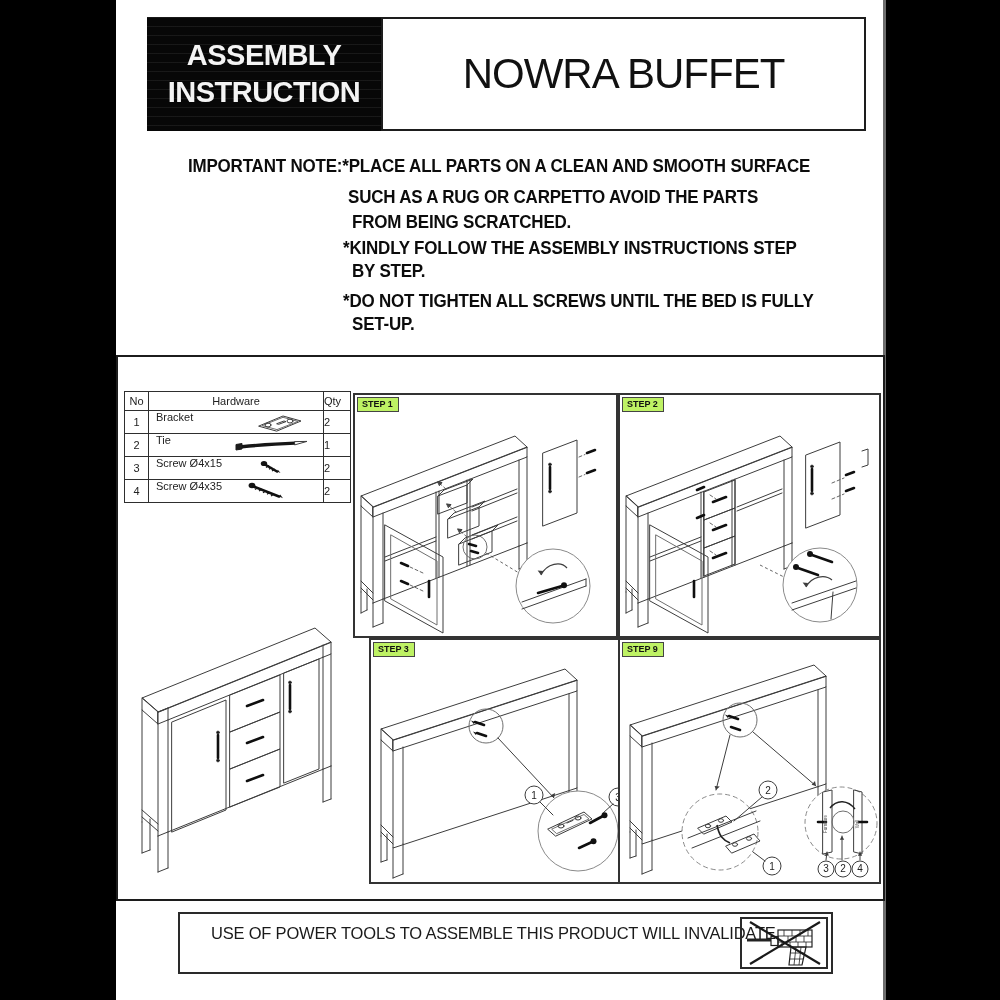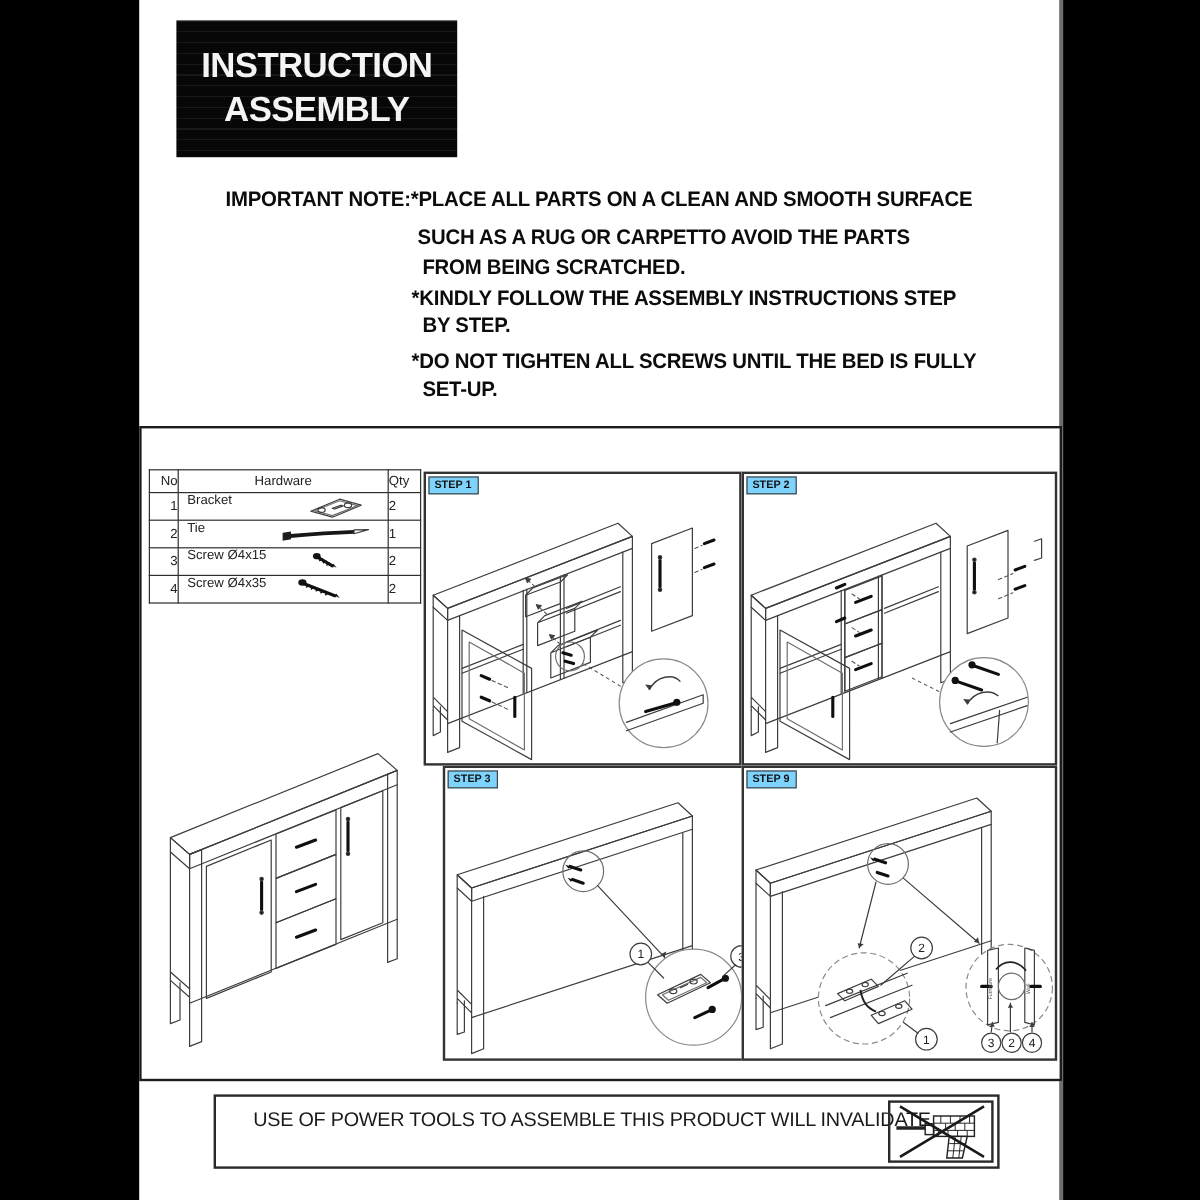--- a/index.html
+++ b/index.html
@@ -22,29 +22,29 @@
   .note-line { position:absolute; font-weight:bold; font-size:17.5px; color:#0c0c0c;
     letter-spacing:-0.2px; white-space:nowrap; transform:scaleX(0.97); transform-origin:left; }
 
   .main-panel { position:absolute; left:116px; top:355px; width:769px; height:546px;
     border:2px solid #1c1c1c; background:#fff; }
 
   table.hw { position:absolute; left:6px; top:34px; border-collapse:collapse; font-size:11px; color:#222; }
   table.hw th, table.hw td { border:1px solid #2e2e2e; font-weight:normal; padding:0; }
   table.hw th { height:19px; font-size:11px; }
   table.hw td { height:22px; }
-  .c-no { width:24px; text-align:right; }
+  .c-no { width:24px; text-align:center; }
   .c-hw { width:175px; }
   .c-qty { width:27px; text-align:left; }
   .hw-cell { display:flex; align-items:flex-start; justify-content:space-between; padding:0 4px 0 7px; }
   .hw-cell svg { flex:0 0 auto; }
 
   .step-box { position:absolute; border:2px solid #333; background:#fff; }
   .step-box svg.art { position:absolute; left:0; top:0; }
-  .step-label { position:absolute; left:2px; top:2px; border:1px solid #444; background:#7dd3fc;
+  .step-label { position:absolute; left:2px; top:2px; border:1px solid #444; background:#bef264;
     font-size:9px; font-weight:bold; color:#111; padding:1px 5px 2px 4px; letter-spacing:0; z-index:2; }
 
   .warn-box { position:absolute; left:178px; top:912px; width:655px; height:62px; border:2px solid #2a2a2a; }
   .warn-text { position:absolute; left:31px; top:9px; font-size:16.5px; line-height:21px; color:#1a1a1a; letter-spacing:-0.2px; }
   .drill-box { position:absolute; right:3px; top:3px; width:88px; height:52px; border:2px solid #2a2a2a; }
 
   svg .ln { fill:none; stroke:#3d3d3d; stroke-width:1; stroke-linejoin:round; stroke-linecap:round; }
   svg .ln2 { fill:none; stroke:#6f6f6f; stroke-width:1; }
   svg .dash { fill:none; stroke:#555; stroke-width:0.9; stroke-dasharray:3 2.6; }
   svg .blk { stroke:#0f0f0f; stroke-width:2.6; stroke-linecap:round; fill:none; }
@@ -54,22 +54,25 @@
 </style>
 </head>
 <body>
 
 <div class="page">
 
   <div class="side-bar left"></div>
   <div class="side-bar right"></div>
 
   <div class="badge">
+    <span>ASSEMBLY</span>
     <span>INSTRUCTION</span>
-    <span>ASSEMBLY</span>
+  </div>
+  <div class="title-box">
+    <span>NOWRA BUFFET</span>
   </div>
 
   <div class="note-line" style="left:188px; top:156px;">IMPORTANT NOTE:*PLACE ALL PARTS ON A CLEAN AND SMOOTH SURFACE</div>
   <div class="note-line" style="left:348px; top:187px;">SUCH AS A RUG OR CARPETTO AVOID THE PARTS</div>
   <div class="note-line" style="left:352px; top:212px;">FROM BEING SCRATCHED.</div>
   <div class="note-line" style="left:343px; top:238px;">*KINDLY FOLLOW THE ASSEMBLY INSTRUCTIONS STEP</div>
   <div class="note-line" style="left:352px; top:261px;">BY STEP.</div>
   <div class="note-line" style="left:343px; top:291px;">*DO NOT TIGHTEN ALL SCREWS UNTIL THE BED IS FULLY</div>
   <div class="note-line" style="left:352px; top:314px;">SET-UP.</div>
 

